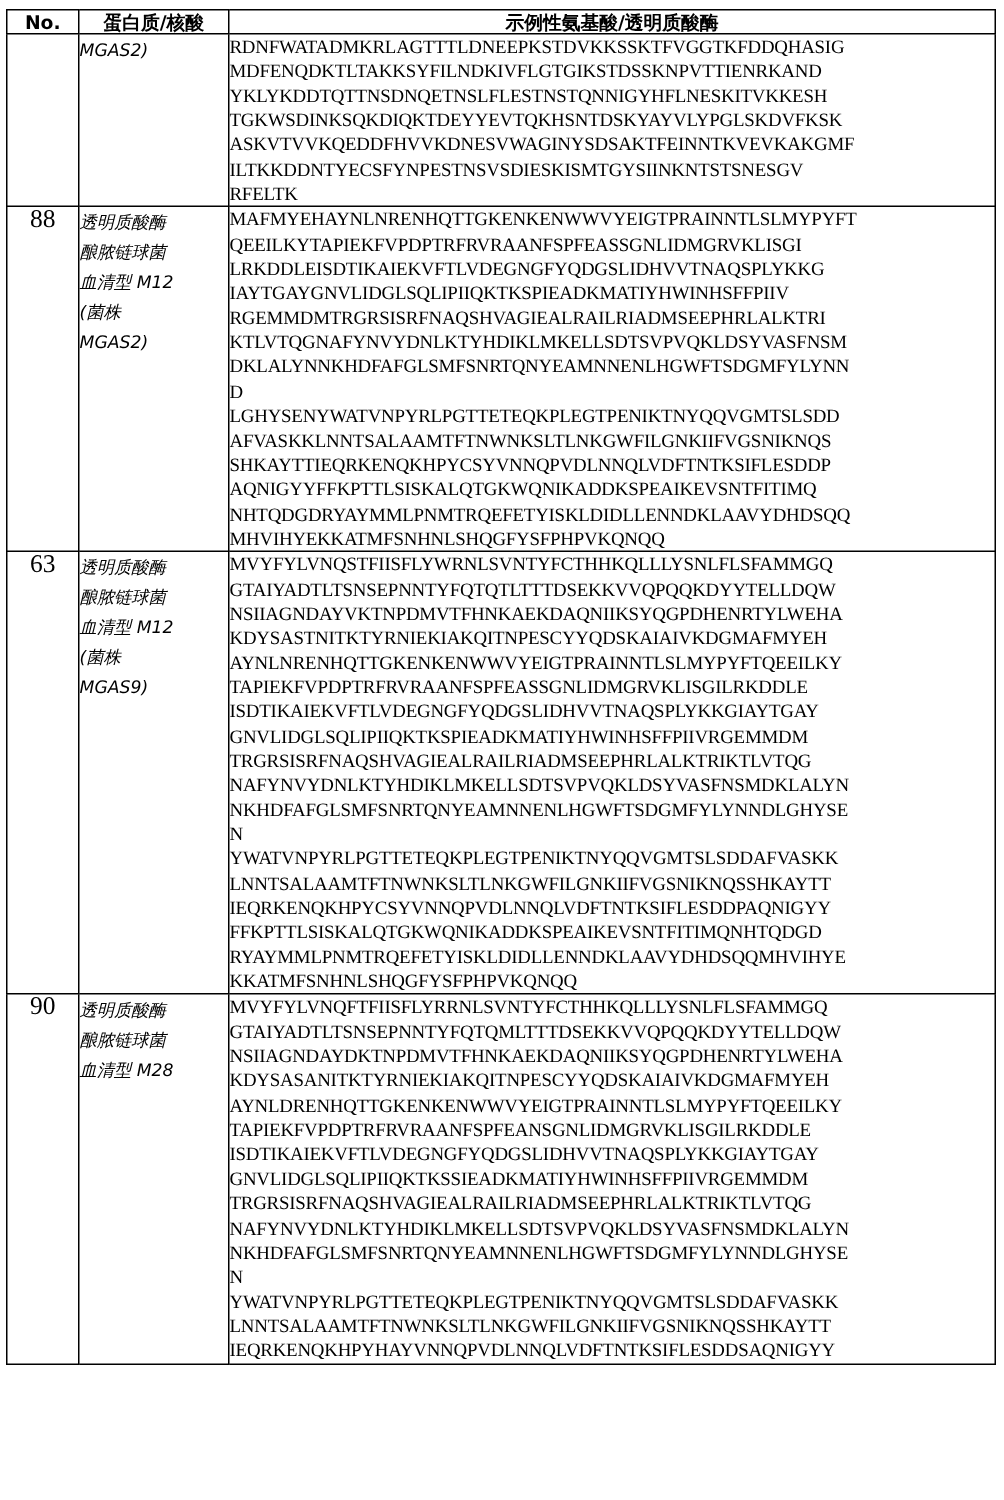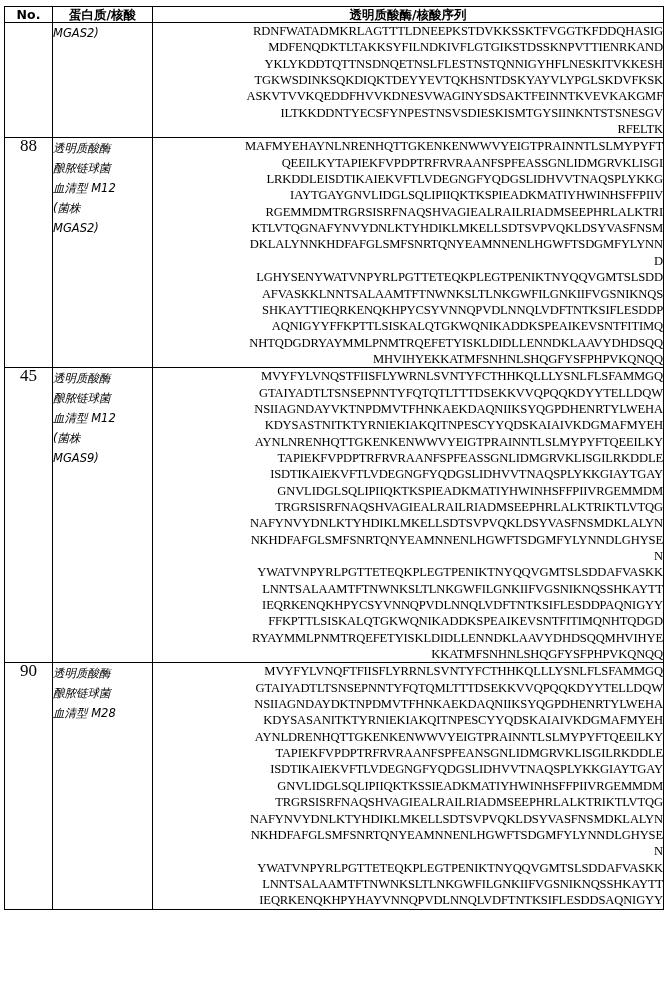--- a/index.html
+++ b/index.html
@@ -77,38 +77,37 @@
     font-family: "Liberation Serif", "DejaVu Serif", serif;
     font-size: 12.6px;
     line-height: 16.35px;
     letter-spacing: -0.15px;
     padding: 6px 4px 5px 6px;
   }
   .seq-cell .sq-line {
     display: block;
     white-space: nowrap;
     overflow: hidden;
-    text-align: right;
   }
 </style>
 </head>
 <body>
 
 <div class="page">
   <table class="seq-table">
     <colgroup>
       <col class="c-no">
       <col class="c-name">
       <col class="c-seq">
     </colgroup>
     <thead>
       <tr>
         <th class="hdr-cell hdr-no">No.</th>
         <th class="hdr-cell">蛋白质/核酸</th>
-        <th class="hdr-cell">透明质酸酶/核酸序列</th>
+        <th class="hdr-cell">示例性氨基酸/透明质酸酶</th>
       </tr>
     </thead>
     <tbody>
         <tr>
           <td class="no-cell"></td>
           <td class="name-cell">
             <span class="nm-line">MGAS2)</span>
           </td>
           <td class="seq-cell">
             <span class="sq-line">RDNFWATADMKRLAGTTTLDNEEPKSTDVKKSSKTFVGGTKFDDQHASIG</span>
@@ -140,21 +139,21 @@
             <span class="sq-line">D</span>
             <span class="sq-line">LGHYSENYWATVNPYRLPGTTETEQKPLEGTPENIKTNYQQVGMTSLSDD</span>
             <span class="sq-line">AFVASKKLNNTSALAAMTFTNWNKSLTLNKGWFILGNKIIFVGSNIKNQS</span>
             <span class="sq-line">SHKAYTTIEQRKENQKHPYCSYVNNQPVDLNNQLVDFTNTKSIFLESDDP</span>
             <span class="sq-line">AQNIGYYFFKPTTLSISKALQTGKWQNIKADDKSPEAIKEVSNTFITIMQ</span>
             <span class="sq-line">NHTQDGDRYAYMMLPNMTRQEFETYISKLDIDLLENNDKLAAVYDHDSQQ</span>
             <span class="sq-line">MHVIHYEKKATMFSNHNLSHQGFYSFPHPVKQNQQ</span>
           </td>
         </tr>
         <tr>
-          <td class="no-cell">45</td>
+          <td class="no-cell">63</td>
           <td class="name-cell">
             <span class="nm-line">透明质酸酶</span>
             <span class="nm-line">酿脓链球菌</span>
             <span class="nm-line">血清型 M12</span>
             <span class="nm-line">(菌株</span>
             <span class="nm-line">MGAS9)</span>
           </td>
           <td class="seq-cell">
             <span class="sq-line">MVYFYLVNQSTFIISFLYWRNLSVNTYFCTHHKQLLLYSNLFLSFAMMGQ</span>
             <span class="sq-line">GTAIYADTLTSNSEPNNTYFQTQTLTTTDSEKKVVQPQQKDYYTELLDQW</span>

